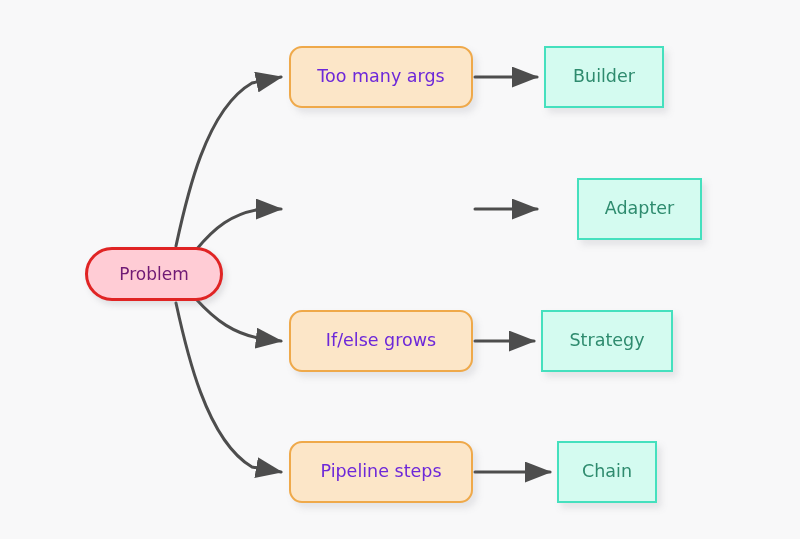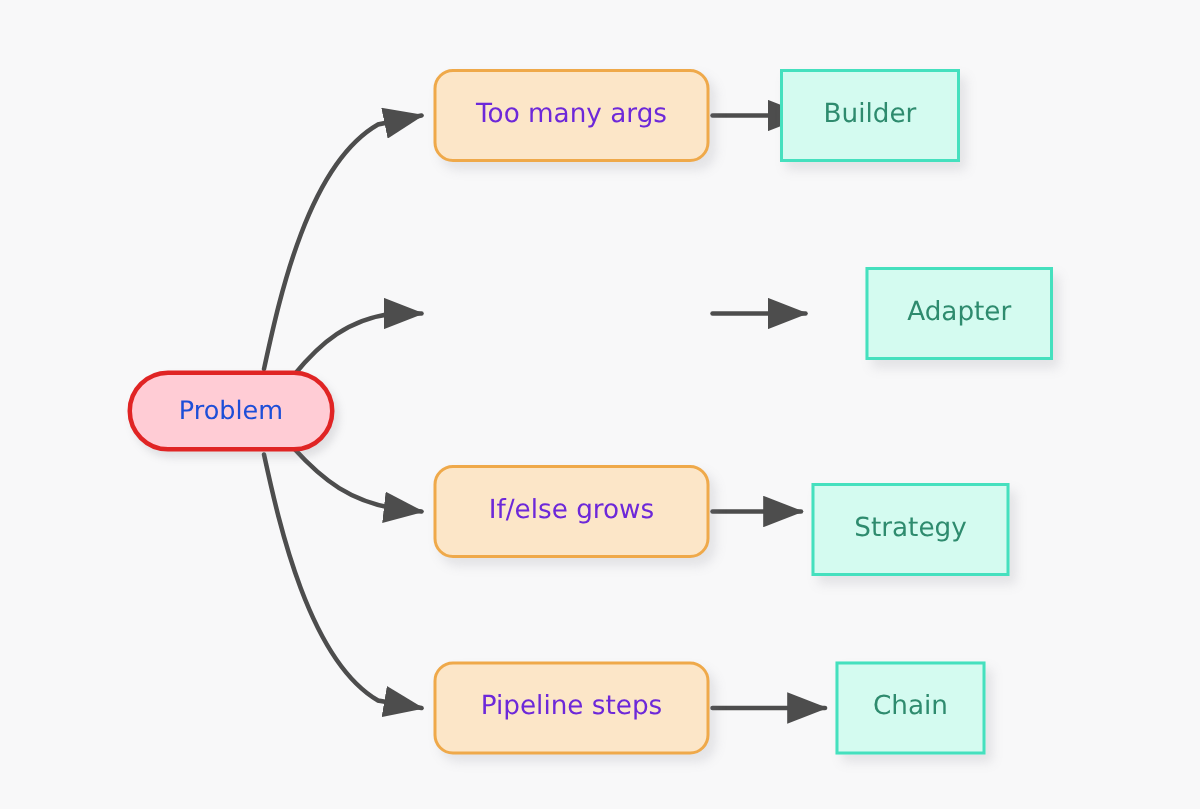--- a/index.html
+++ b/index.html
@@ -36,21 +36,21 @@
     justify-content: center;
     text-align: center;
     line-height: 1.1;
     white-space: nowrap;
   }
   
   .node-root {
     background: #ffccd5;
     border: 3px solid #e02424;
     border-radius: 999px;
-    color: #1d4ed8;
+    color: #701a75;
     font-size: 17px;
     box-shadow: 3px 4px 6px rgba(120,120,130,0.20);
   }
   
   .node-problem {
     background: #fce6c8;
     border: 2px solid #efa94a;
     border-radius: 13px;
     color: #6d28d9;
     font-size: 17.5px;
@@ -109,29 +109,29 @@
 
 
   <div class="node node-problem" style="left:289px; top:310px; width:184px; height:62px;">
     <span class="node-label">If/else grows</span>
   </div>
 
   <div class="node node-problem" style="left:289px; top:441px; width:184px; height:62px;">
     <span class="node-label">Pipeline steps</span>
   </div>
 
-  <div class="node node-pattern" style="left:520px; top:46px; width:120px; height:62px;">
+  <div class="node node-pattern" style="left:544px; top:46px; width:120px; height:62px;">
     <span class="node-label">Builder</span>
   </div>
 
   <div class="node node-pattern" style="left:577px; top:178px; width:125px; height:62px;">
     <span class="node-label">Adapter</span>
   </div>
 
-  <div class="node node-pattern" style="left:541px; top:310px; width:132px; height:62px;margin-top:12px;">
+  <div class="node node-pattern" style="left:541px; top:310px; width:132px; height:62px;">
     <span class="node-label">Strategy</span>
   </div>
 
   <div class="node node-pattern" style="left:557px; top:441px; width:100px; height:62px;">
     <span class="node-label">Chain</span>
   </div>
 
 </div>
 
 </body></html>

